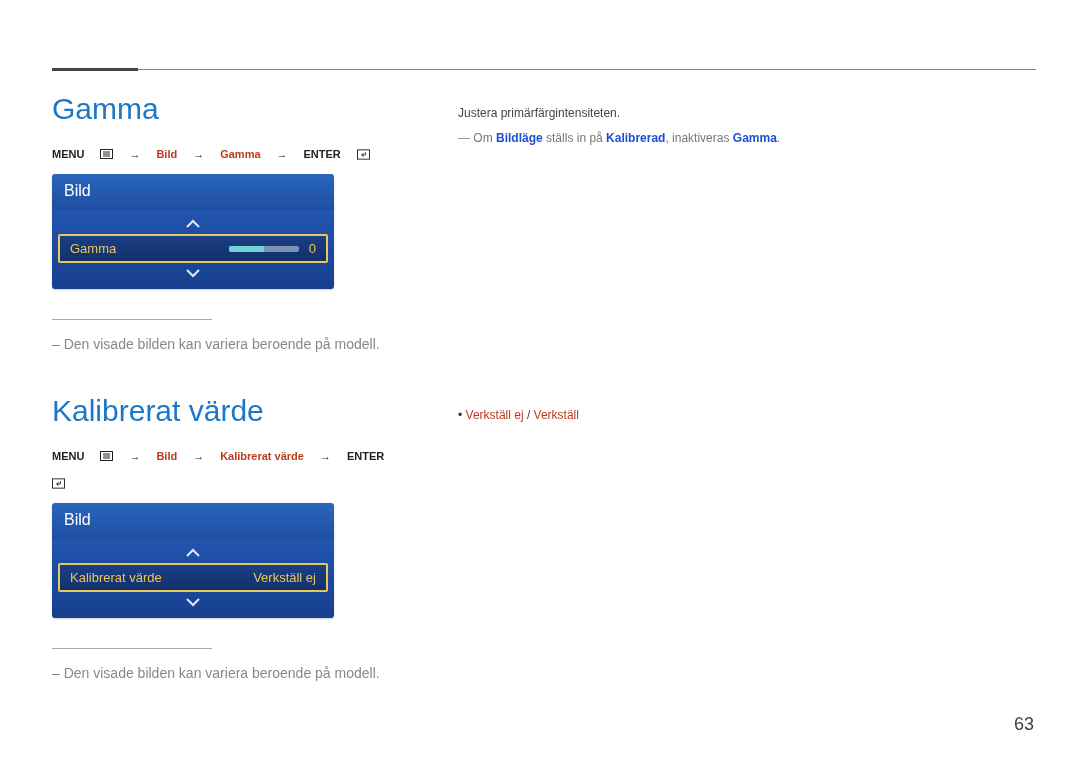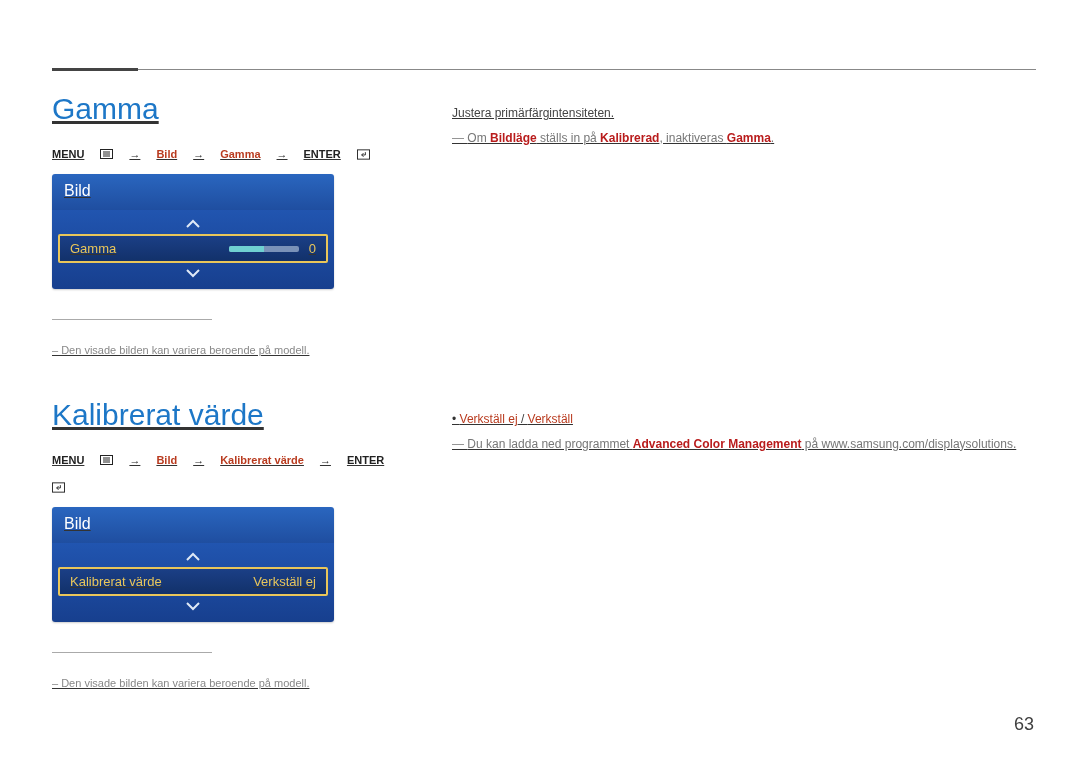--- a/index.html
+++ b/index.html
@@ -28,21 +28,20 @@
   .top-rule-thin {
     position: absolute;
     left: 0; right: 0; top: 1px;
     height: 1px;
     background: #888;
   }
   .page {
     position: absolute;
     left: 52px; right: 44px;
     top: 92px;
-    text-decoration: underline;
   }
   .section {
     display: flex;
     gap: 60px;
     margin-bottom: 42px;
   }
   .leftcol { width: 340px; flex: 0 0 340px; }
   .rightcol { flex: 1; font-size: 12px; line-height: 1.55; color: #444; padding-top: 12px; }
 
   h1.heading {
@@ -123,28 +122,28 @@
     border-radius: 2px 0 0 2px;
   }
 
   .footnote-rule {
     margin-top: 30px;
     width: 160px;
     height: 1px;
     background: #aaa;
   }
   .footnote {
-    margin-top: 24px;
-    font-size: 11px;
+    margin-top: 16px;
+    font-size: 14px;
     color: #888;
   }
 
-  .rightcol p { margin-bottom: 6px; }
+  .rightcol p { margin-bottom: 6px; margin-left: 6px; }
   .rightcol .accent { color: #b93b1f; }
-  .rightcol .bold { font-weight: bold; color: #b91c1c; }
+  .rightcol .bold { font-weight: bold; color: #1d4ed8; }
   .rightcol .note-dash::before { content: "― "; color: #888; }
   .rightcol .bullet::before { content: "•  "; color: #333; }
   .rightcol .grey { color: #777; }
 
   .pagenum {
     position: absolute;
     right: 46px;
     bottom: 28px;
     font-size: 18px;
     color: #404040;
@@ -274,21 +273,18 @@
       </div>
 
       <div class="footnote-rule"></div>
       <div class="footnote">–  Den visade bilden kan variera beroende på modell.</div>
     </div>
 
     <div class="rightcol">
       <p class="bullet">
         <span class="accent">Verkställ ej</span><span> / </span><span class="accent">Verkställ</span>
       </p>
-      <p class="note-dash grey">
-        <span>Du kan ladda ned programmet </span><span class="bold">Advanced Color Management</span><span> på www.samsung.com/displaysolutions.</span>
-      </p>
     </div>
   </div>
 
 </div>
 
 <div class="pagenum">63</div>
 
 </body></html>

